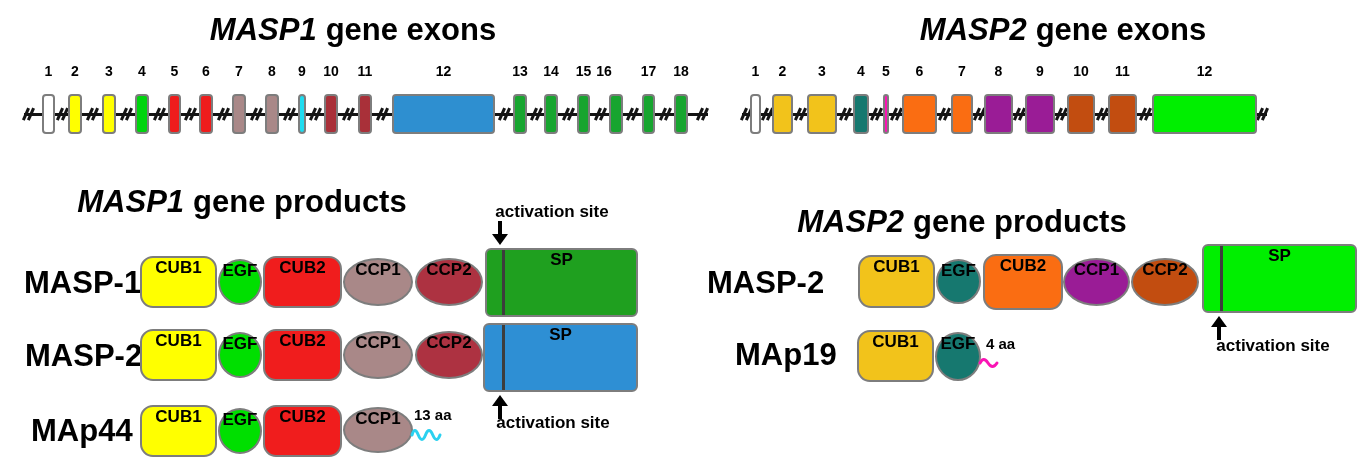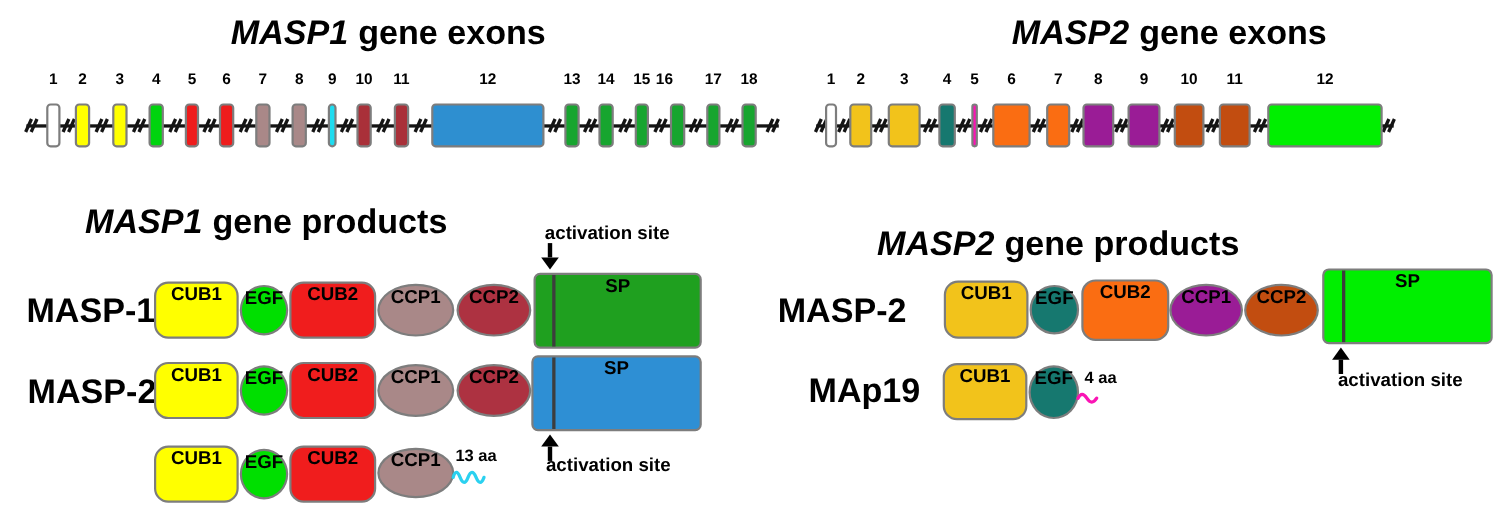--- a/index.html
+++ b/index.html
@@ -270,20 +270,21 @@
     <div class="domain ellipse" style="left: 343px; top: 331px; width: 70px; height: 48px; background: rgb(169, 136, 136);">
       <span>CCP1</span>
     </div>
     <div class="domain ellipse" style="left: 415px; top: 331px; width: 68px; height: 48px; background: rgb(173, 50, 65);">
       <span>CCP2</span>
     </div>
     <div class="domain sp-rect" style="left: 483px; top: 323px; width: 155px; height: 69px; background: rgb(46, 143, 212);">
       <span>SP</span>
       <b class="sp-line" style="left: 17px;"></b>
     </div>
+    <div class="row-label" style="left: 31px; top: 413px;">MAp44</div>
     <div class="domain round-rect" style="left: 140px; top: 405px; width: 77px; height: 52px; background: rgb(255, 255, 0);">
       <span>CUB1</span>
     </div>
     <div class="domain ellipse" style="left: 218px; top: 408px; width: 44px; height: 46px; background: rgb(0, 223, 0);">
       <span>EGF</span>
     </div>
     <div class="domain round-rect" style="left: 263px; top: 405px; width: 79px; height: 52px; background: rgb(240, 29, 29);">
       <span>CUB2</span>
     </div>
     <div class="domain ellipse" style="left: 343px; top: 407px; width: 70px; height: 46px; background: rgb(169, 136, 136);">

